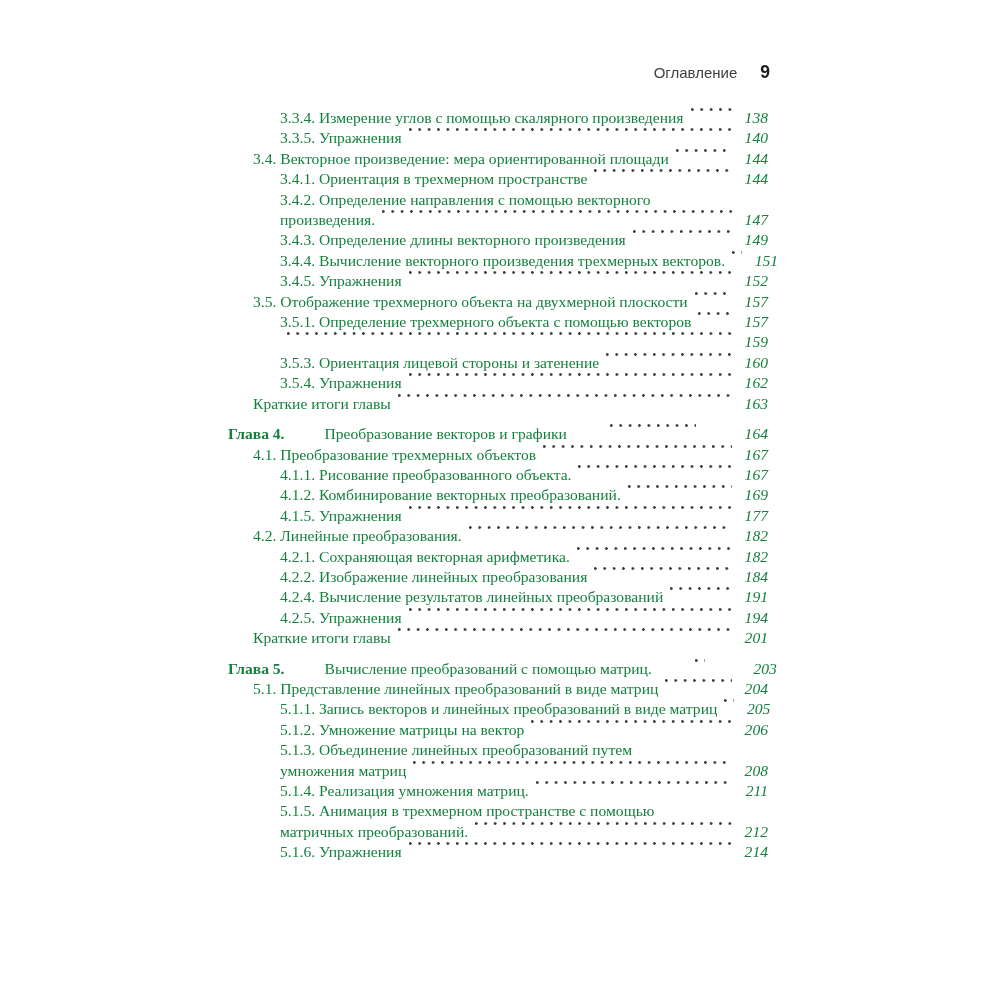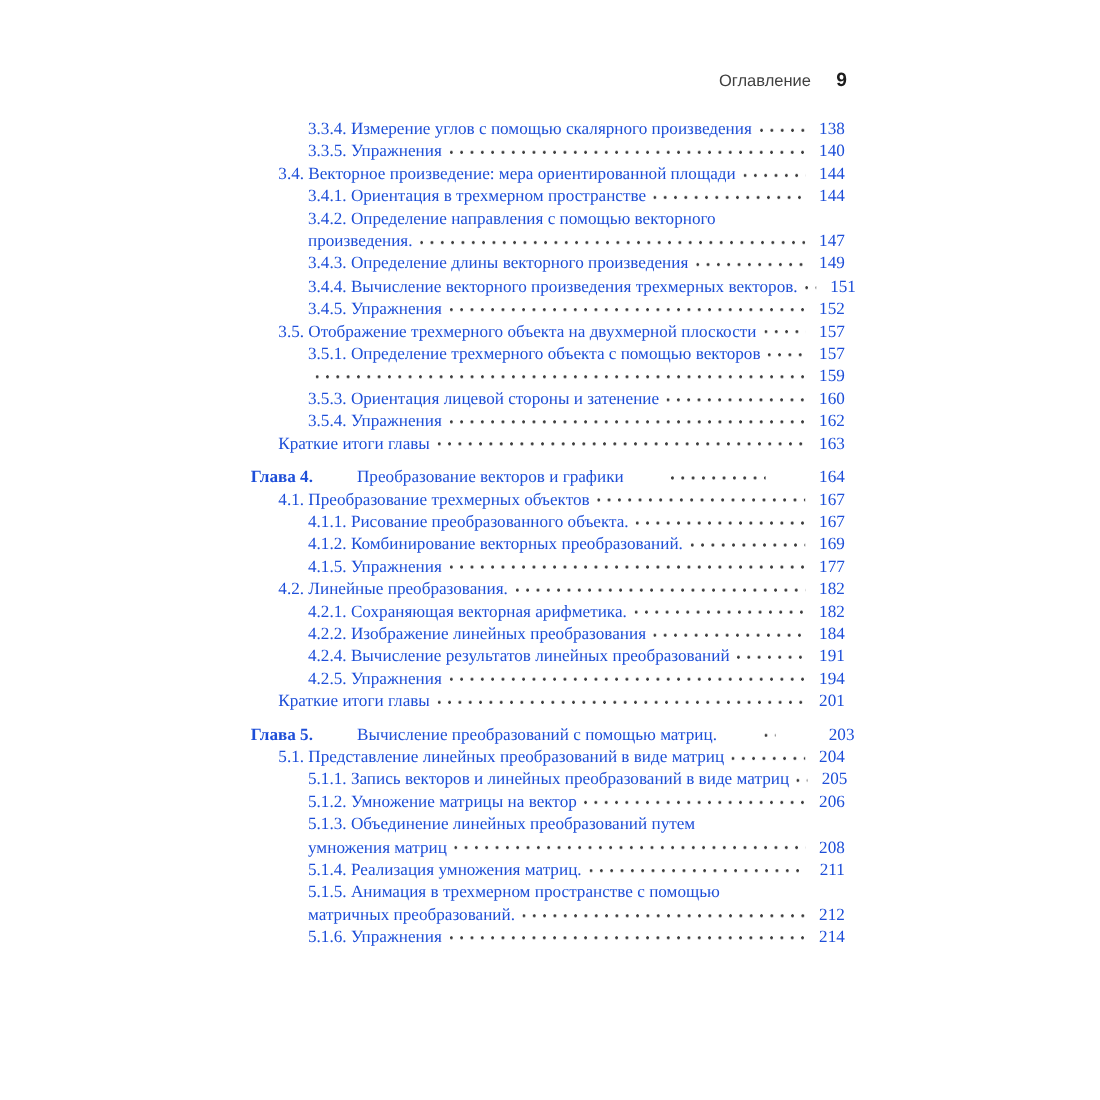--- a/index.html
+++ b/index.html
@@ -35,24 +35,24 @@
     margin-left: 23px;
   }
   .toc {
     position: absolute;
     left: 228px;
     top: 108px;
     width: 540px;
   }
   .row {
     display: flex;
-    align-items: center;
+    align-items: flex-start;
     font-size: 15.6px;
     line-height: 20.4px;
-    color: #1d4ed8;
+    color: #15803d;
   }
   .row.lvl0 { margin-top: 10px; gap: 36px; }
   .row.lvl1 { padding-left: 25px; }
   .row.lvl2 { padding-left: 52px; }
   .prefix {
     font-weight: bold;
     margin-right: 4px;
     white-space: nowrap;
   }
   .entry-text {
@@ -66,20 +66,21 @@
     background-image: radial-gradient(circle at 1.3px 1.5px, #3d3d3d 1.15px, rgba(0,0,0,0) 1.55px);
     background-size: 9.4px 3px;
     background-repeat: repeat-x;
     background-position: left bottom;
   }
   .page-num {
     flex: 0 0 auto;
     width: 30px;
     text-align: right;
     white-space: nowrap;
+    font-style: italic;
   }
 </style>
 </head>
 <body>
 
 <div class="page">
   <div class="running-head">
     <span>Оглавление</span><span class="head-page">9</span>
   </div>
   <div class="toc">

